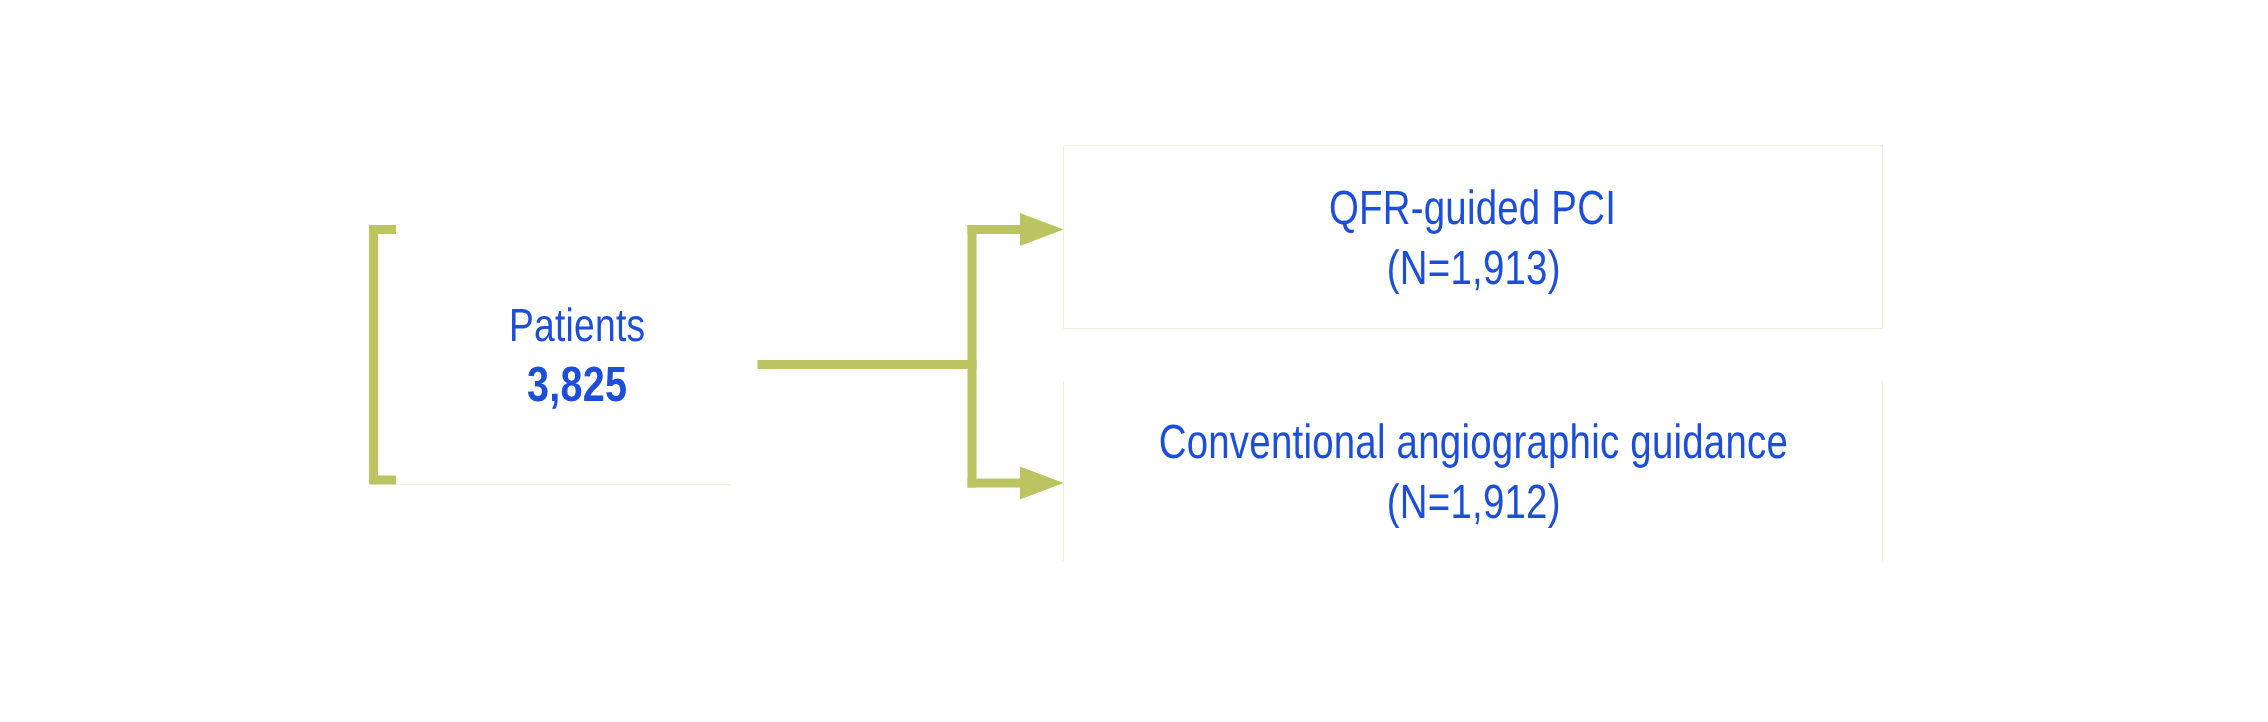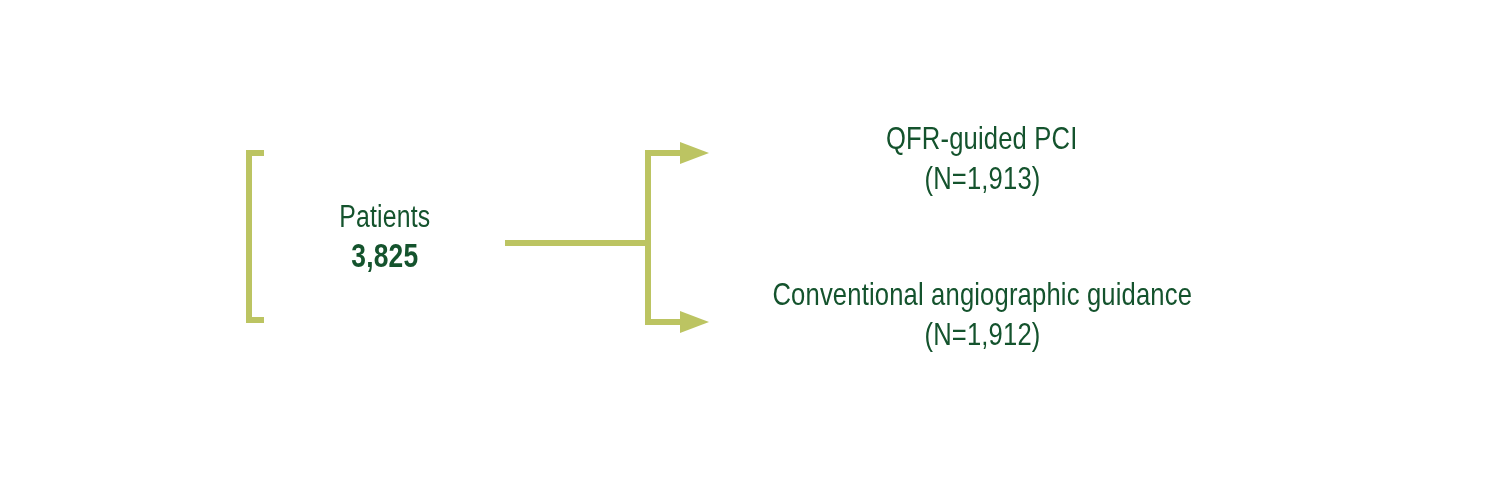--- a/index.html
+++ b/index.html
@@ -26,21 +26,21 @@
   }
   .node-box {
     position: absolute;
     box-sizing: border-box;
     background: #ffffff;
     display: flex;
     flex-direction: column;
     align-items: center;
     justify-content: center;
     text-align: center;
-    color: #14532d;
+    color: #1d4ed8;
   }
   .node-line {
     display: block;
     white-space: nowrap;
     font-family: "Liberation Sans", "DejaVu Sans", sans-serif;
     transform: scaleX(0.80);
     transform-origin: center center;
     letter-spacing: 0.2px;
   }
   .line-regular { font-weight: 400; }

